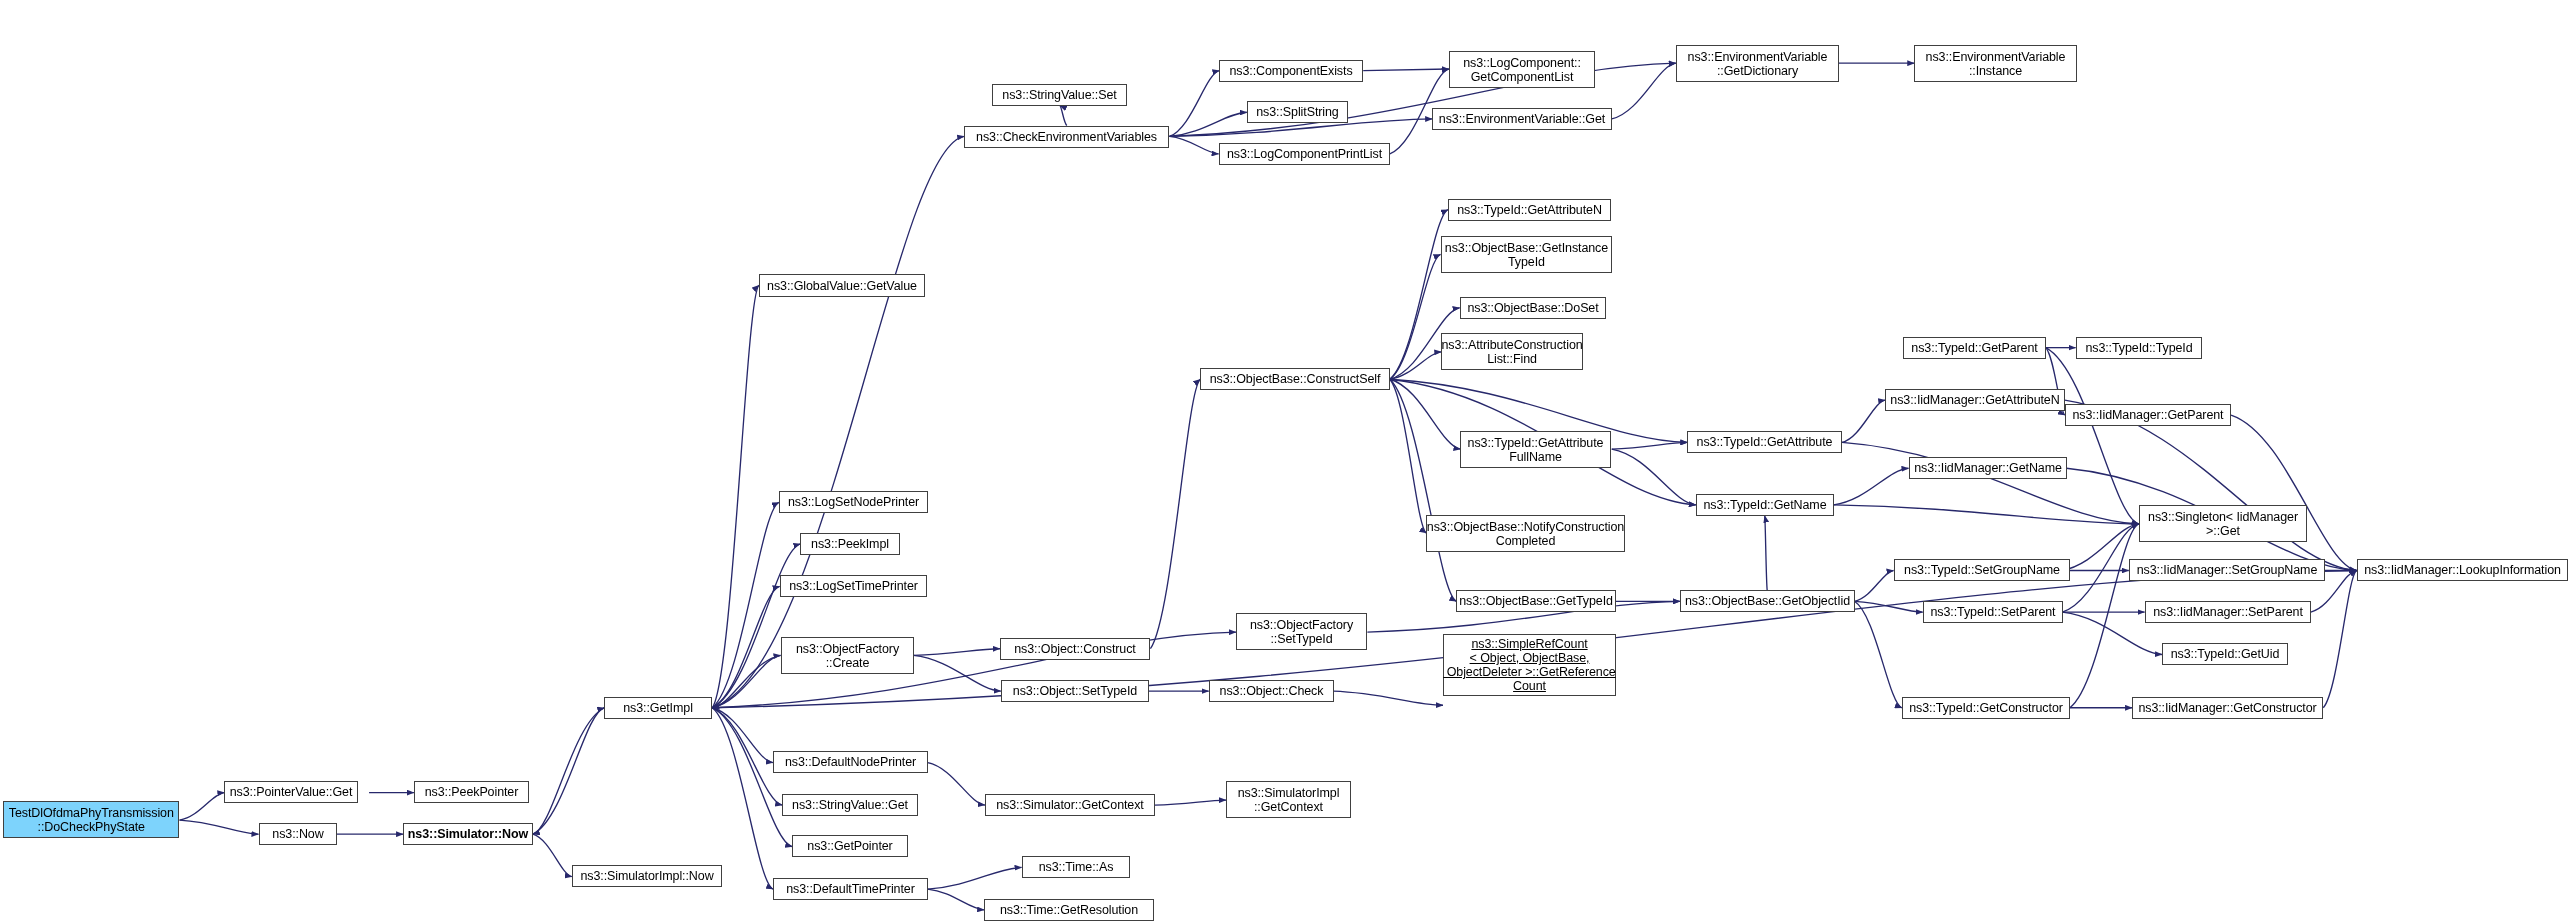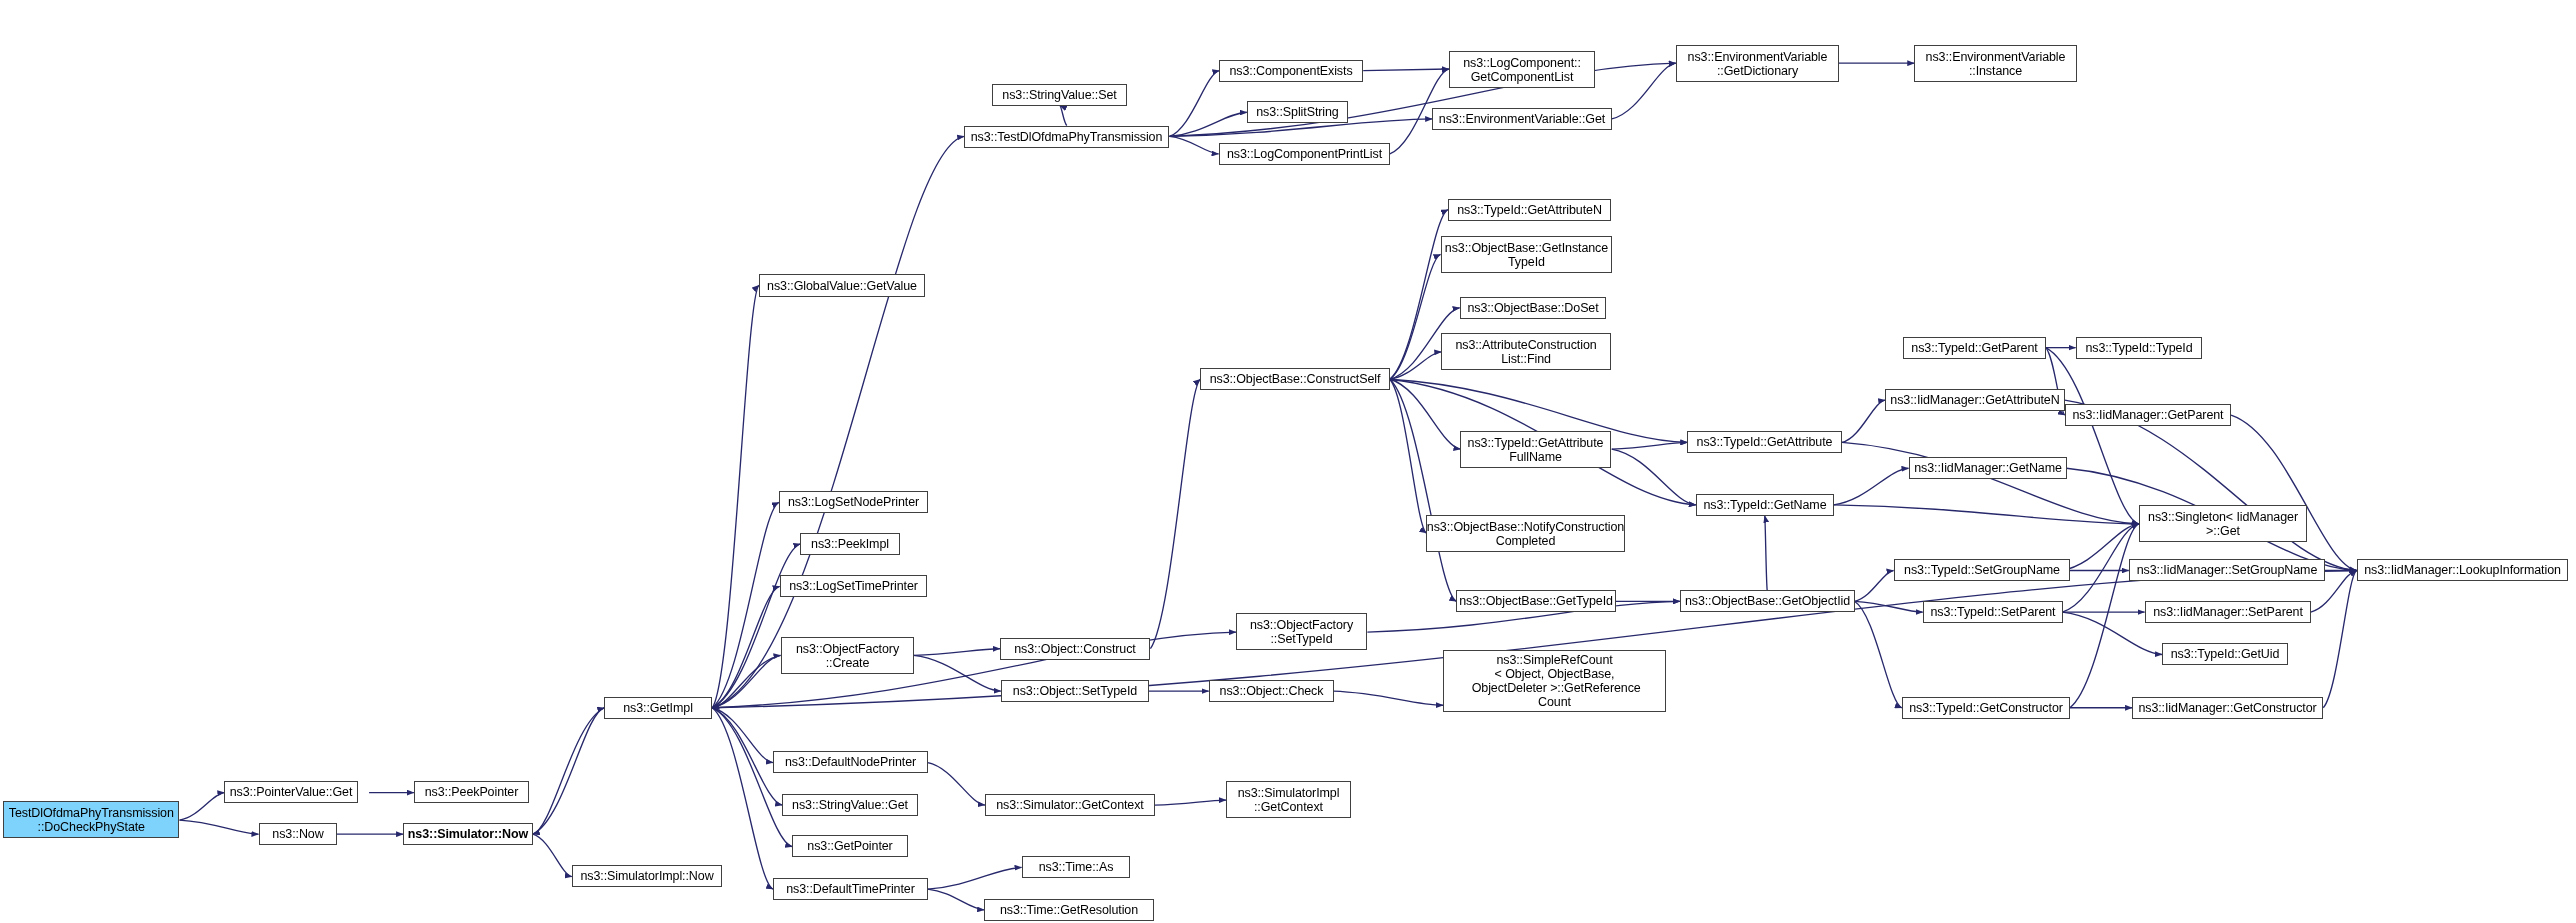--- a/index.html
+++ b/index.html
@@ -148,49 +148,49 @@
       <div class="node" style="left: 759px; top: 274px; width: 166px; height: 23px;">ns3::GlobalValue::GetValue</div>
       <div class="node" style="left: 781px; top: 637px; width: 133px; height: 37px;">ns3::ObjectFactory
 ::Create</div>
       <div class="node" style="left: 773px; top: 751px; width: 155px; height: 21.6px;">ns3::DefaultNodePrinter</div>
       <div class="node" style="left: 782px; top: 794px; width: 136px; height: 21.6px;">ns3::StringValue::Get</div>
       <div class="node" style="left: 792px; top: 835px; width: 116px; height: 21.6px;">ns3::GetPointer</div>
       <div class="node" style="left: 773px; top: 878px; width: 155px; height: 21.6px;">ns3::DefaultTimePrinter</div>
       <div class="node" style="left: 1000px; top: 638px; width: 150px; height: 21.6px;">ns3::Object::Construct</div>
       <div class="node" style="left: 1001px; top: 680px; width: 148px; height: 21.6px;">ns3::Object::SetTypeId</div>
       <div class="node" style="left: 1209px; top: 680px; width: 125px; height: 21.6px;">ns3::Object::Check</div>
-      <div class="node" style="left: 1443px; top: 650px; width: 223px; height: 62px;">ns3::SimpleRefCount
+      <div class="node" style="left: 1443px; top: 634px; width: 173px; height: 62px; text-decoration: underline;">ns3::SimpleRefCount
 &lt; Object, ObjectBase,
  ObjectDeleter &gt;::GetReference
 Count</div>
       <div class="node" style="left: 1236px; top: 613px; width: 131px; height: 37px;">ns3::ObjectFactory
 ::SetTypeId</div>
       <div class="node" style="left: 985px; top: 794px; width: 170px; height: 21.6px;">ns3::Simulator::GetContext</div>
       <div class="node" style="left: 1226px; top: 781px; width: 125px; height: 37px;">ns3::SimulatorImpl
 ::GetContext</div>
       <div class="node" style="left: 1022px; top: 856px; width: 108px; height: 21.6px;">ns3::Time::As</div>
       <div class="node" style="left: 984px; top: 899px; width: 170px; height: 21.6px;">ns3::Time::GetResolution</div>
-      <div class="node" style="left: 964px; top: 126px; width: 205px; height: 21.6px;">ns3::TestDlOfdmaPhyTransmission</div>
+      <div class="node" style="left: 964px; top: 126px; width: 205px; height: 21.6px;">ns3::CheckEnvironmentVariables</div>
       <div class="node" style="left: 992px; top: 84px; width: 135px; height: 21.6px;">ns3::StringValue::Set</div>
       <div class="node" style="left: 1219px; top: 60px; width: 144px; height: 21.6px;">ns3::ComponentExists</div>
       <div class="node" style="left: 1247px; top: 101px; width: 101px; height: 21.6px;">ns3::SplitString</div>
       <div class="node" style="left: 1219px; top: 143px; width: 171px; height: 21.6px;">ns3::LogComponentPrintList</div>
       <div class="node" style="left: 1449px; top: 51px; width: 146px; height: 37px;">ns3::LogComponent::
 GetComponentList</div>
       <div class="node" style="left: 1432px; top: 108px; width: 180px; height: 21.6px;">ns3::EnvironmentVariable::Get</div>
       <div class="node" style="left: 1676px; top: 45px; width: 163px; height: 37px;">ns3::EnvironmentVariable
 ::GetDictionary</div>
       <div class="node" style="left: 1914px; top: 45px; width: 163px; height: 37px;">ns3::EnvironmentVariable
 ::Instance</div>
       <div class="node" style="left: 1200px; top: 368px; width: 190px; height: 21.6px;">ns3::ObjectBase::ConstructSelf</div>
       <div class="node" style="left: 1448px; top: 199px; width: 163px; height: 21.6px;">ns3::TypeId::GetAttributeN</div>
       <div class="node" style="left: 1441px; top: 236px; width: 171px; height: 37px;">ns3::ObjectBase::GetInstance
 TypeId</div>
       <div class="node" style="left: 1460px; top: 297px; width: 146px; height: 21.6px;">ns3::ObjectBase::DoSet</div>
-      <div class="node" style="left: 1441px; top: 333px; width: 170px; height: 37px;">ns3::AttributeConstruction
+      <div class="node" style="left: 1441px; top: 333px; width: 142px; height: 37px;">ns3::AttributeConstruction
 List::Find</div>
       <div class="node" style="left: 1460px; top: 431px; width: 151px; height: 37px;">ns3::TypeId::GetAttribute
 FullName</div>
       <div class="node" style="left: 1426px; top: 515px; width: 199px; height: 37px;">ns3::ObjectBase::NotifyConstruction
 Completed</div>
       <div class="node" style="left: 1456px; top: 590px; width: 160px; height: 21.6px;">ns3::ObjectBase::GetTypeId</div>
       <div class="node" style="left: 1687px; top: 431px; width: 155px; height: 21.6px;">ns3::TypeId::GetAttribute</div>
       <div class="node" style="left: 1696px; top: 494px; width: 138px; height: 21.6px;">ns3::TypeId::GetName</div>
       <div class="node" style="left: 1680px; top: 590px; width: 175px; height: 21.6px;">ns3::ObjectBase::GetObjectIid</div>
       <div class="node" style="left: 1903px; top: 337px; width: 143px; height: 21.6px;">ns3::TypeId::GetParent</div>

